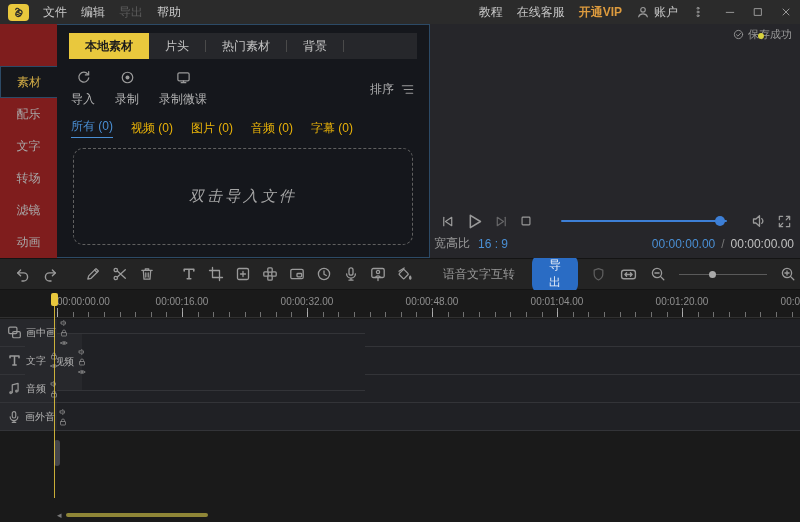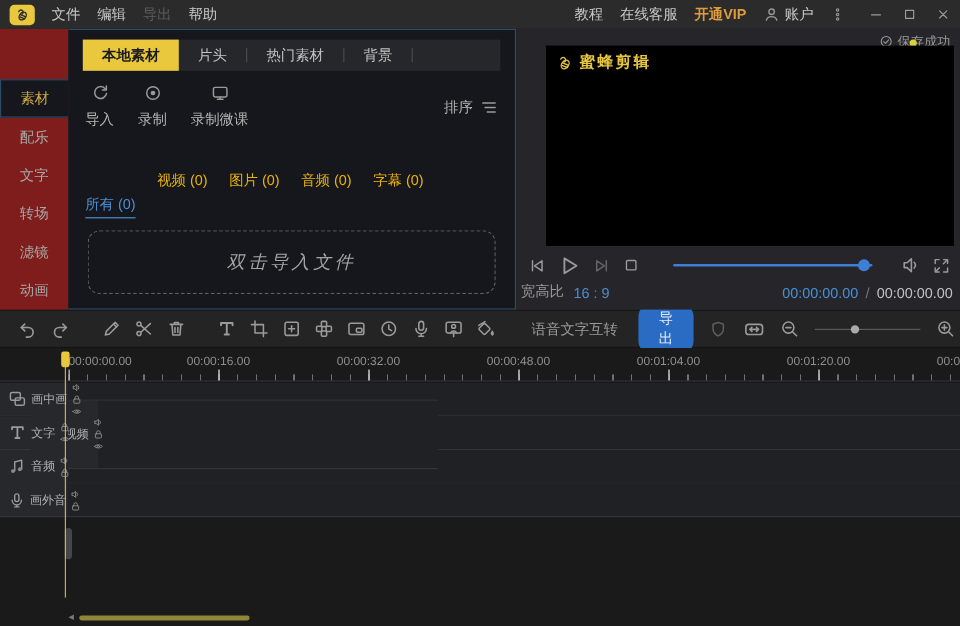--- a/index.html
+++ b/index.html
@@ -30,21 +30,21 @@
   .media-panel { width:373px; background:#15171c; border:1px solid #2c4a66; border-left:none; display:flex; flex-direction:column; position:relative; }
   .tabs { display:flex; align-items:center; margin:8px 12px 0 12px; background:#26272b; height:26px; }
   .tab { padding:5px 16px; height:26px; display:flex; align-items:center; color:#c4c4c4; cursor:pointer; }
   .tab.active { background:#e9c83d; color:#1c1c1c; font-weight:bold; }
   .tab-sep { width:1px; height:12px; background:#4a4a4a; }
   .actions { display:flex; align-items:center; gap:6px; margin:11px 14px 0 14px; color:#b5b5b5; }
   .action { display:flex; align-items:center; gap:6px; cursor:pointer; margin-right:14px;flex-direction:column; }
   .sort { margin-left:auto; display:flex; align-items:center; gap:6px; cursor:pointer; }
   .filters { display:flex; align-items:center; gap:18px; margin:10px 14px 0 14px; }
   .filter { color:#eab308; cursor:pointer; }
-  .filter.active { color:#4a8fd4; border-bottom:1px solid #4a8fd4; padding-bottom:2px;margin-top:44px; }
+  .filter.active { color:#4a8fd4; border-bottom:1px solid #4a8fd4; padding-bottom:2px; }
   .dropzone { flex:1; margin:10px 16px 12px 16px; border:1px dashed #606060; border-radius:10px;
     display:flex; align-items:center; justify-content:center; cursor:pointer; }
   .dropzone span { color:#a5a5a5; font-size:15px; font-style:italic; letter-spacing:3px; }
 
   
   .preview { flex:1; position:relative; background:#26262a; }
   .save-status { position:absolute; top:3px; right:8px; display:flex; align-items:center; gap:4px; color:#9a9a9a; font-size:11px; }
   .corner-dot { position:absolute; top:9px; right:36px; width:6px; height:6px; border-radius:50%; background:#d8d23e; }
   .video { position:absolute; left:25px; top:14px; width:340px; height:167px; background:#000; }
   .brand { position:absolute; left:8px; top:5px; display:flex; align-items:center; gap:5px;
@@ -237,34 +237,20 @@
         <span class="ic">
           <svg width="11" height="11" viewBox="0 0 16 16">
               <circle cx="8" cy="8" r="6"></circle>
               <path d="M5 8.3 L7.2 10.4 L11 6.2"></path>
             </svg>
         </span>
         <span>保存成功</span>
       </div>
       <span class="corner-dot"></span>
 
-      <div class="video">
-        <div class="brand">
-          <span class="ic">
-            <svg width="15" height="15" viewBox="0 0 16 16">
-                <g stroke="#e8c63f" stroke-width="1.2">
-              <ellipse cx="8.5" cy="9.3" rx="3" ry="4.2" transform="rotate(38 8.5 9.3)"></ellipse>
-              <path d="M6.3 7.8 l4.8 2.1 M5.8 10.2 l4.8 1.9"></path>
-                  <path d="M4.6 4.6 a2.2 2.2 0 1 1 3.3 2.5"></path>
-                </g>
-              </svg>
-          </span>
-          <span>蜜蜂剪辑</span>
-        </div>
-      </div>
 
       <div class="controls">
         <span class="ic">
           <svg width="15" height="15" viewBox="0 0 16 16">
               <path d="M4 3.5 v9"></path>
               <path d="M12.5 3.5 L5.8 8 L12.5 12.5 z"></path>
             </svg>
         </span>
         <span class="ic">
           <svg width="19" height="19" viewBox="0 0 16 16">

